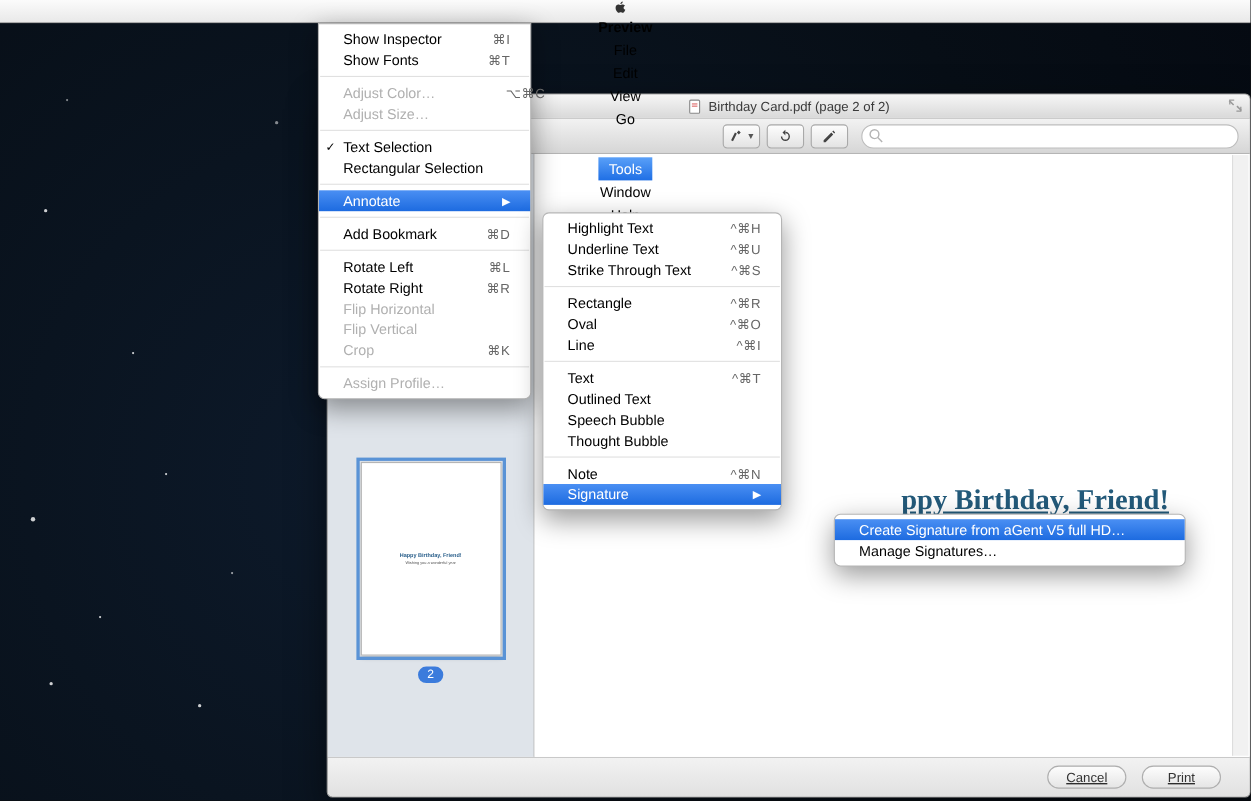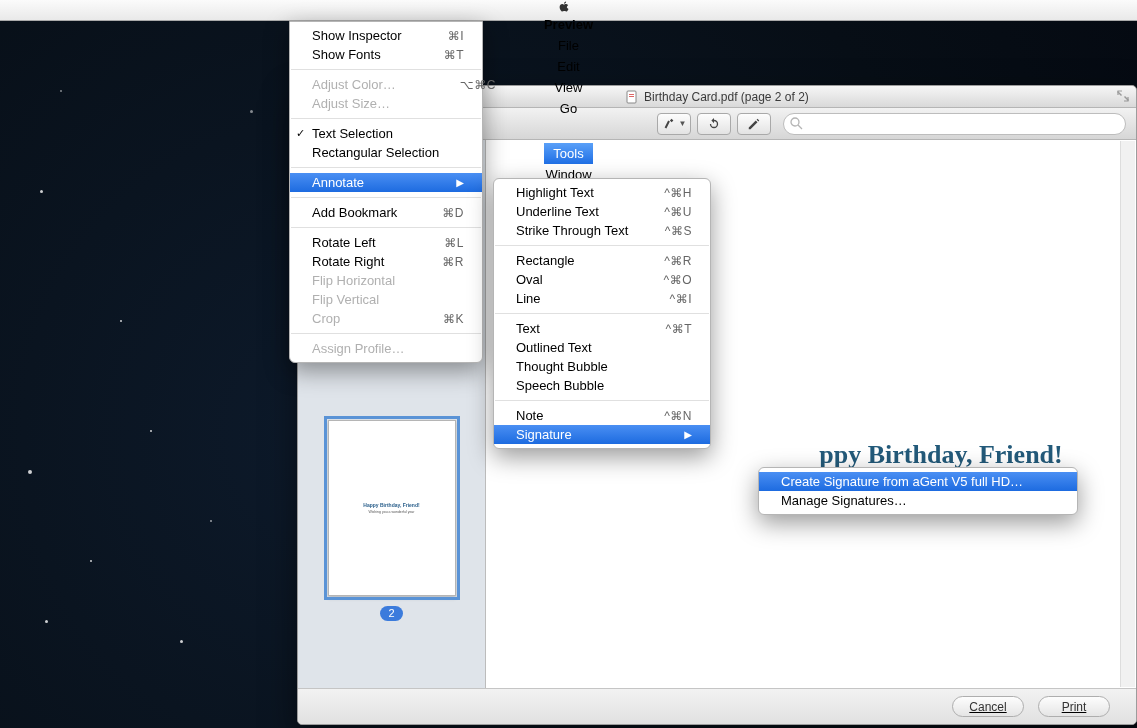--- a/index.html
+++ b/index.html
@@ -134,21 +134,21 @@
       <div class="sidebar">
         <div style="height:268px"></div>
         <div class="thumb selected">
           <div class="ttext">Happy Birthday, Friend!</div>
           <div class="tsub">Wishing you a wonderful year</div>
         </div>
         <div class="page-badge">2</div>
       </div>
       <div class="preview-area">
         <div class="page-view">
-          <div class="page-text" style="left:70%;">ppy Birthday, Friend!</div>
+          <div class="page-text" style="left:70%;text-decoration:underline;">ppy Birthday, Friend!</div>
         </div>
         <div class="vscroll"></div>
       </div>
     </div>
     <div class="win-footer">
       <div class="mac-btn">Cancel</div>
       <div class="mac-btn">Print</div>
     </div>
   </div>
 
@@ -205,21 +205,21 @@
     <div class="row disabled">
         <span>Crop</span>
         <span class="shortcut">⌘K</span>
       </div>
     <div class="sep"></div>
     <div class="row disabled">
         <span>Assign Profile…</span>
       </div>
   </div>
 
-  <div class="dropdown" style="left:493px; top:178px; width:218px; border-radius:6px;text-align:right;">
+  <div class="dropdown" style="left:493px; top:193px; width:218px; border-radius:6px;text-align:right;">
     <div class="row">
         <span>Highlight Text</span>
         <span class="shortcut">^⌘H</span>
       </div>
     <div class="row">
         <span>Underline Text</span>
         <span class="shortcut">^⌘U</span>
       </div>
     <div class="row">
         <span>Strike Through Text</span>
@@ -240,24 +240,24 @@
       </div>
     <div class="sep"></div>
     <div class="row">
         <span>Text</span>
         <span class="shortcut">^⌘T</span>
       </div>
     <div class="row">
         <span>Outlined Text</span>
       </div>
     <div class="row">
+        <span>Speech Bubble</span>
+      </div>
+    <div class="row">
         <span>Thought Bubble</span>
-      </div>
-    <div class="row">
-        <span>Speech Bubble</span>
       </div>
     <div class="sep"></div>
     <div class="row">
         <span>Note</span>
         <span class="shortcut">^⌘N</span>
       </div>
     <div class="row highlight">
         <span>Signature</span>
         <span class="arrow">▶</span>
       </div>

